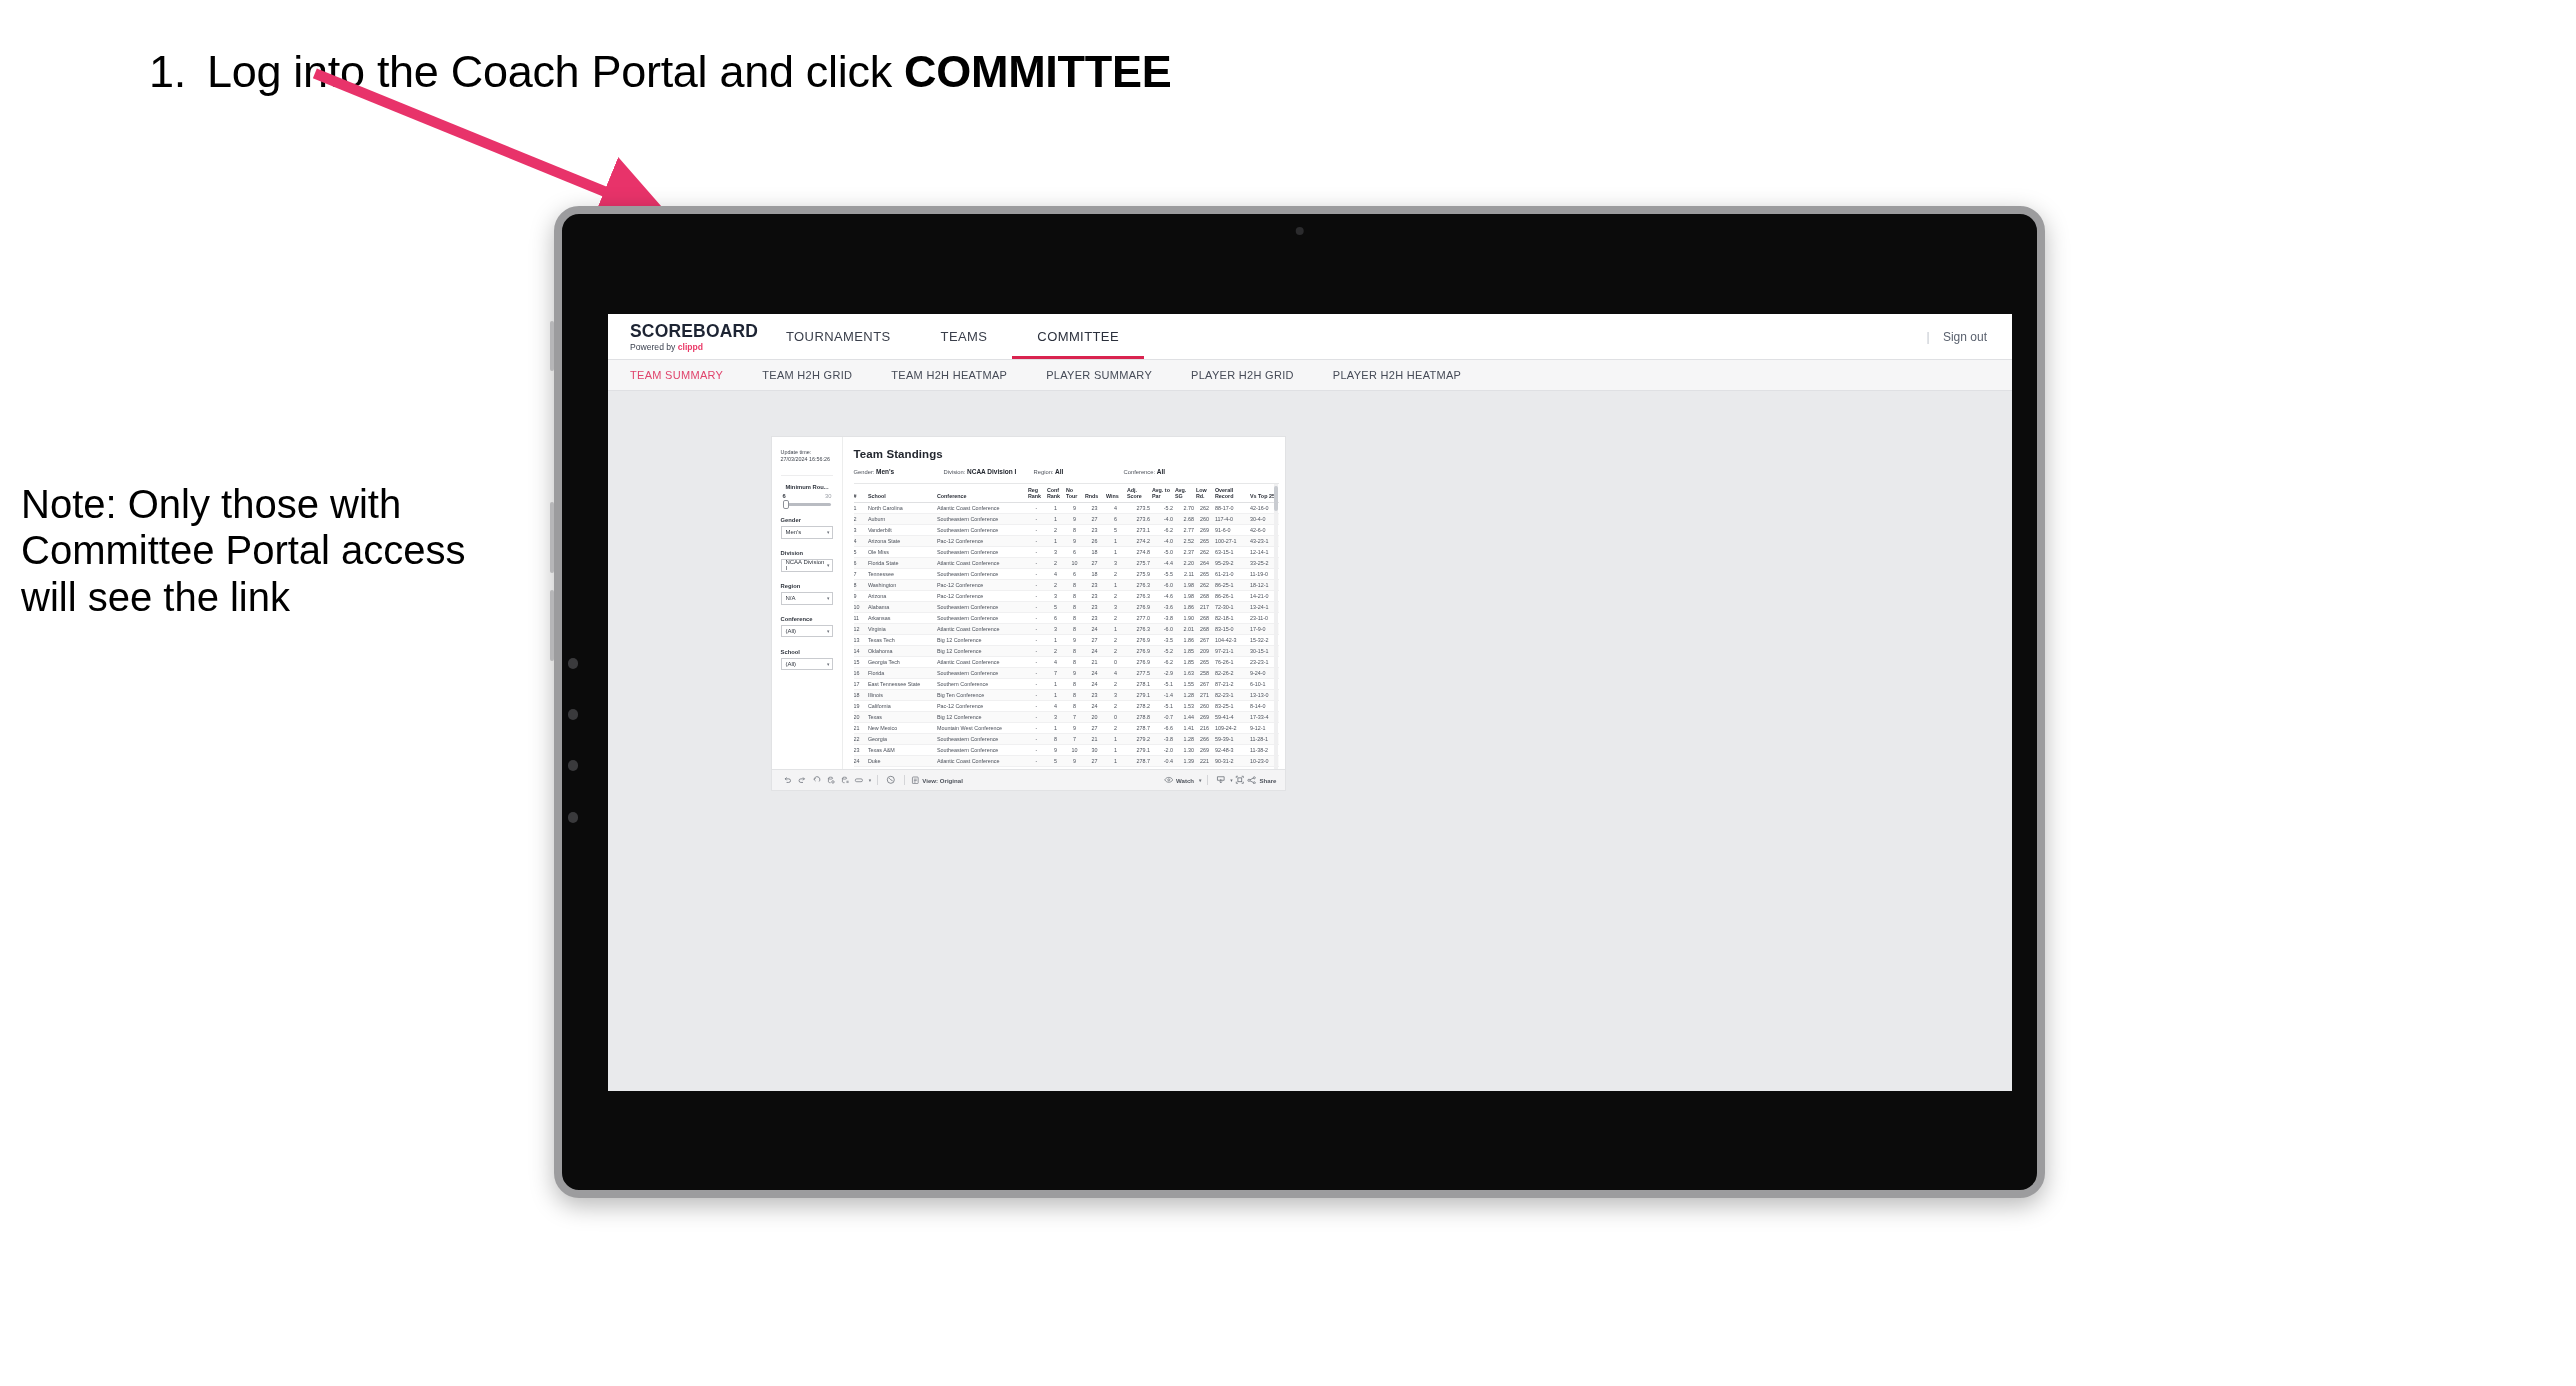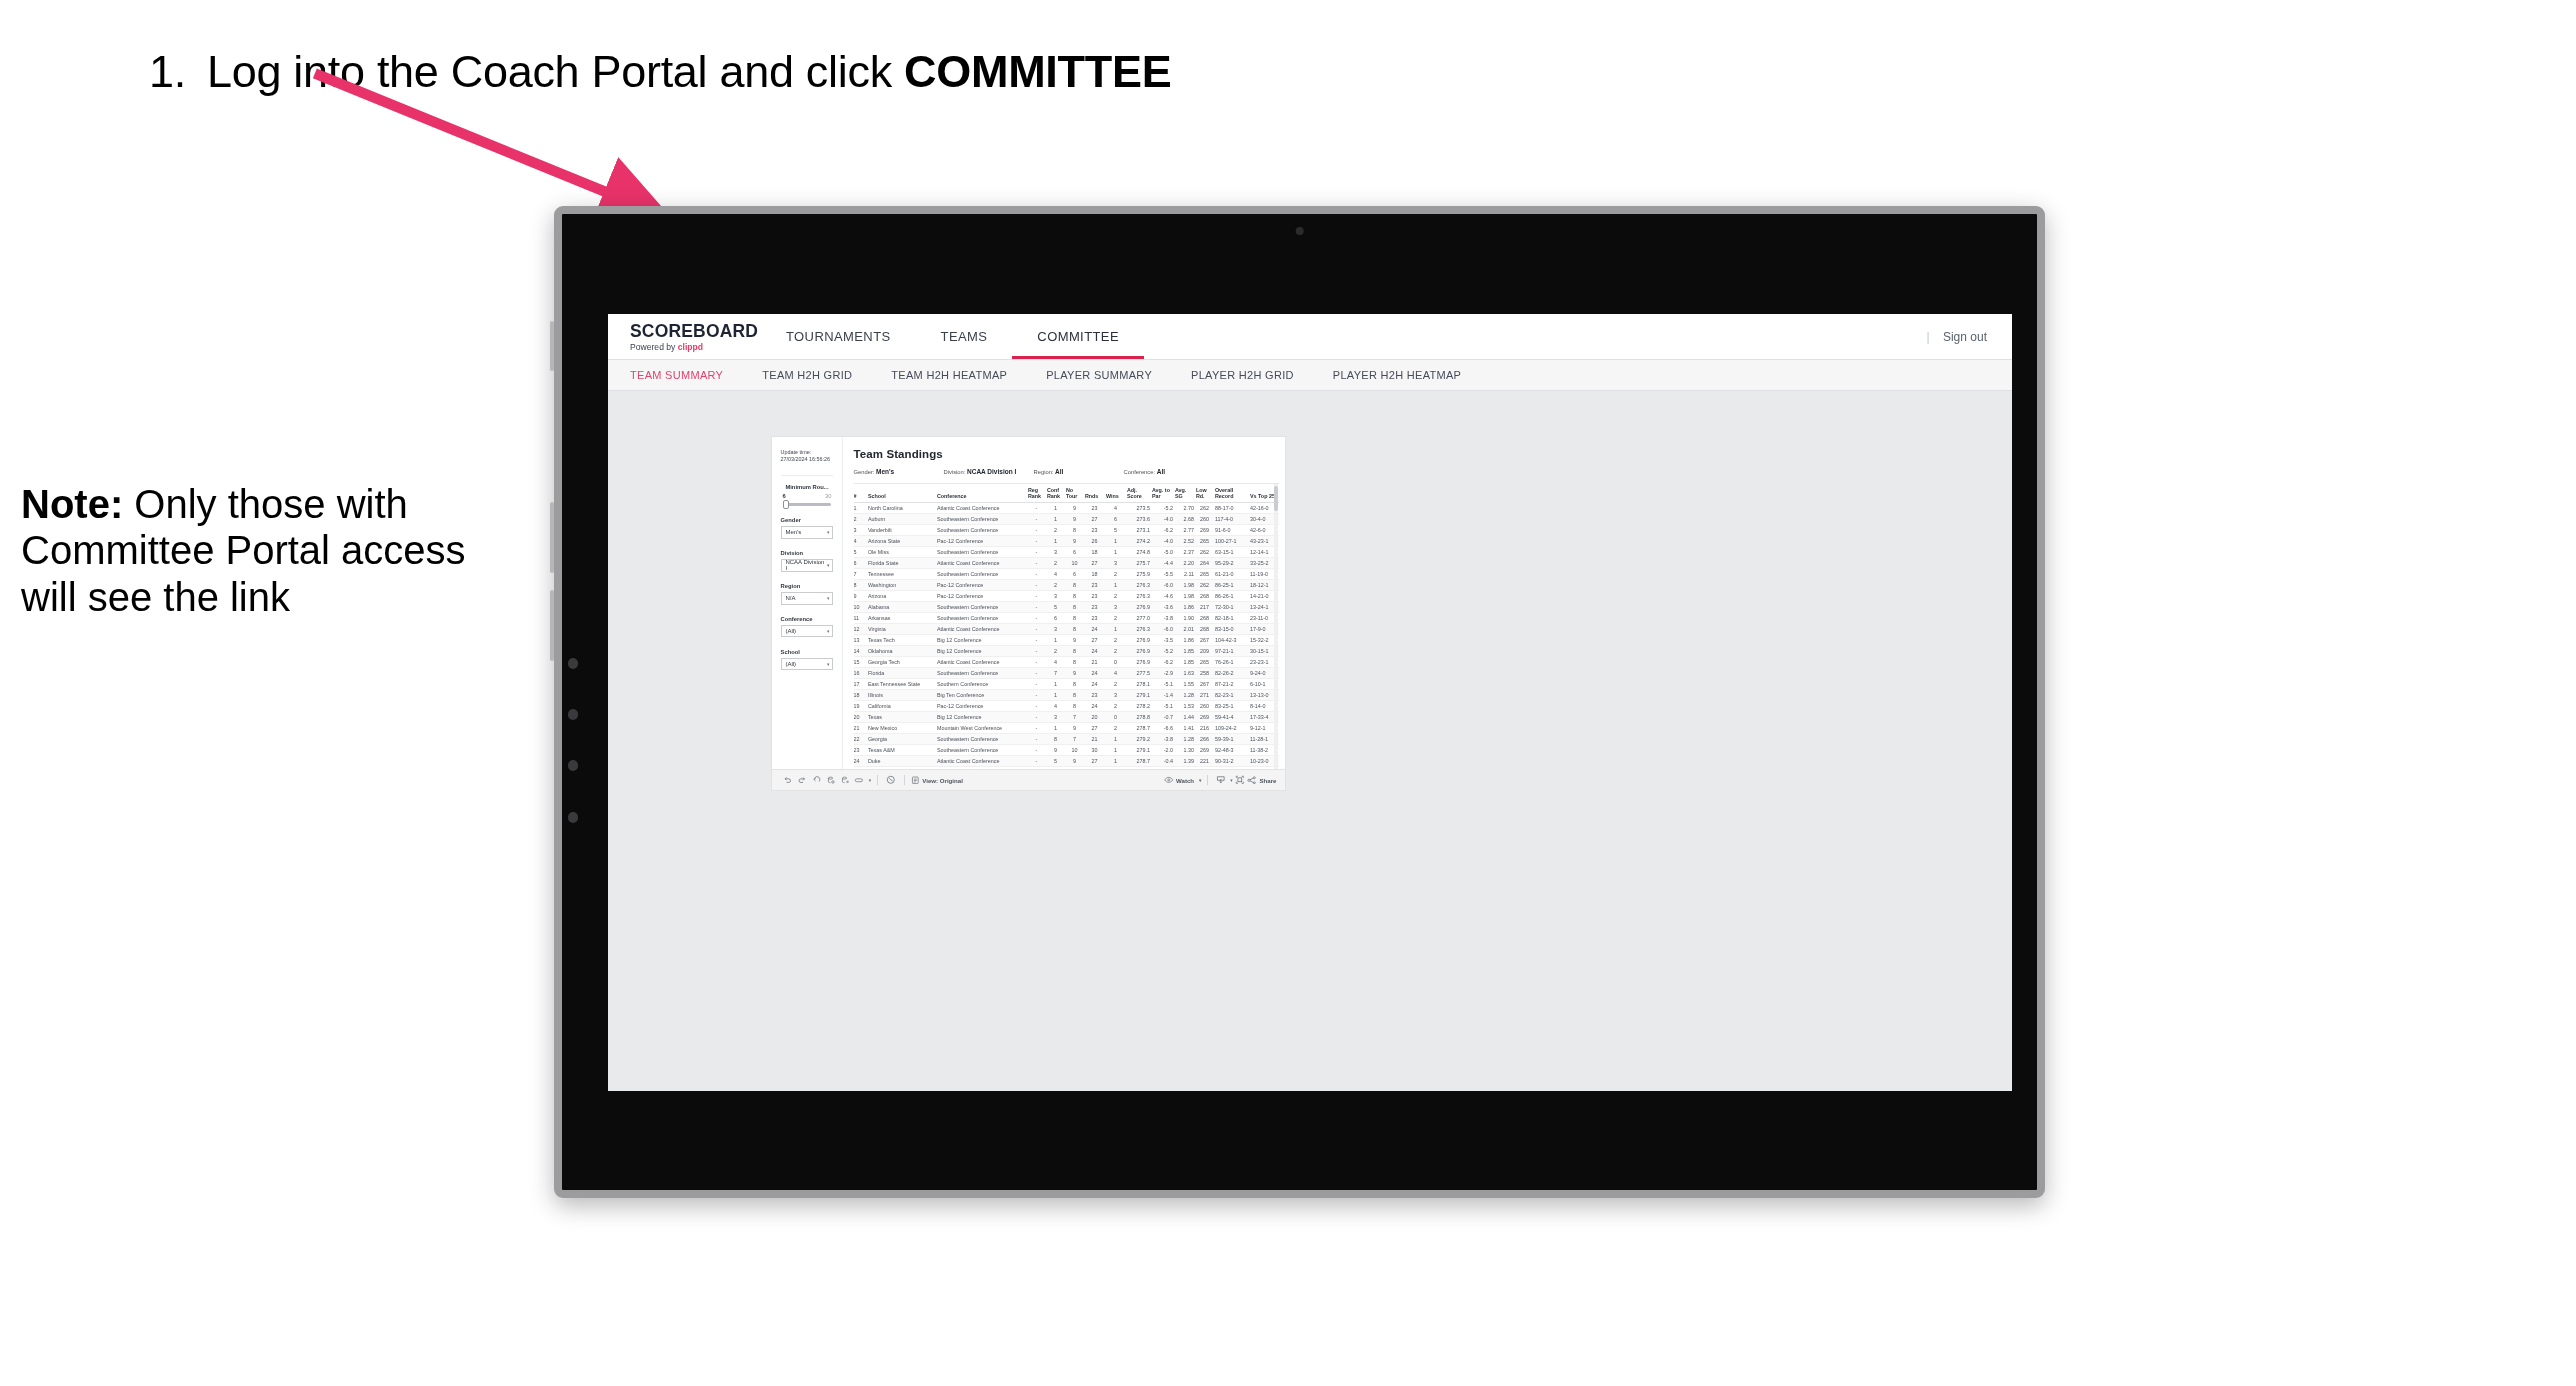--- a/index.html
+++ b/index.html
@@ -19,31 +19,31 @@
   }
   .headline .num { margin-right: 21px; }
   .headline b { font-weight: 700; }
 
   
   .note {
     position: absolute; left: 21px; top: 481px;
     width: 508px;
     font-size: 40px; line-height: 1.16; color: #000;
   }
-  .note b { font-weight: 700; }
+  .note b { font-weight: 400; }
 
   
   .arrow { position: absolute; left: 288px; top: 58px; width: 403px; height: 192px; }
 
   
   .tablet {
     position: absolute; left: 554px; top: 206px;
     width: 1491px; height: 992px;
     background: #0b0b0b;
-    border-radius: 9px;
+    border-radius: 25px;
     border: 8.6px solid #9c9c9e;
     box-shadow: 0 7.7px 25px rgba(0,0,0,0.28);
   }
   .tablet::before { 
     content: ""; position: absolute; left: 50%; top: 12.5px;
     transform: translateX(-50%);
     width: 8.6px; height: 8.6px; border-radius: 50%;
     background: #2b2b2d;
   }
   .btn-vol {

